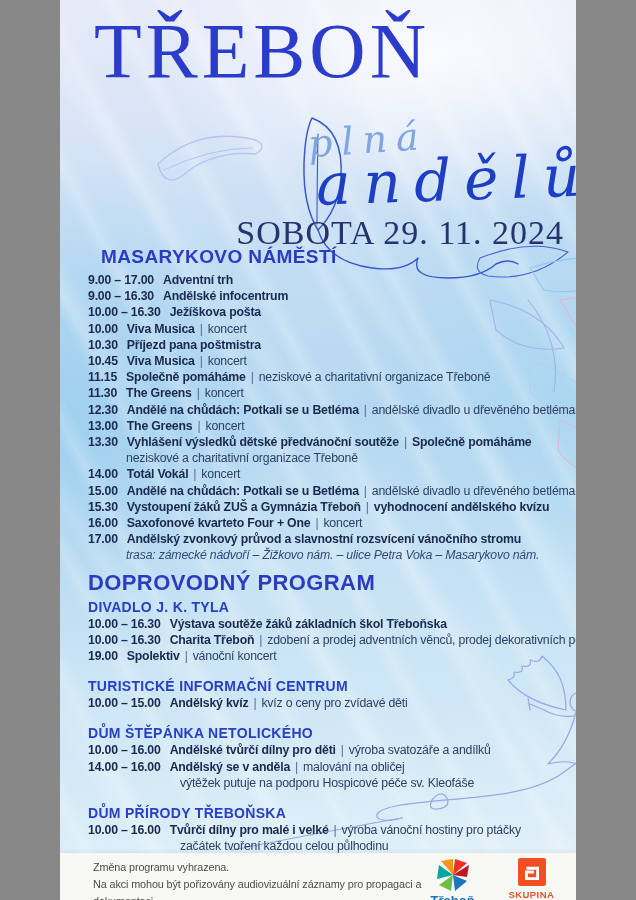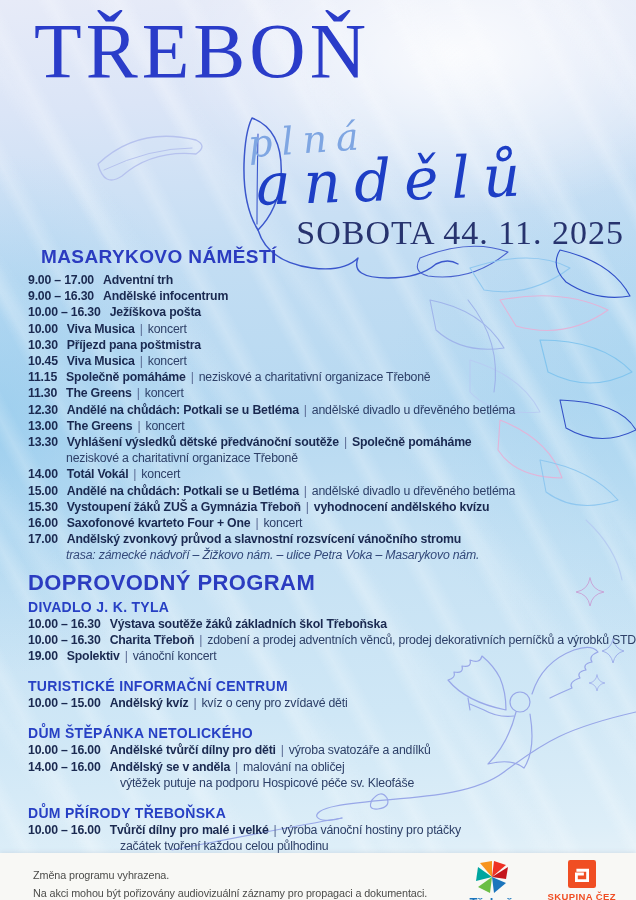--- a/index.html
+++ b/index.html
@@ -1,18 +1,18 @@
 <!DOCTYPE html>
 <html><head>
 <meta charset="utf-8">
 <style>
   html,body{margin:0;padding:0;}
   body{font-family:"Liberation Sans",sans-serif;background:#888;}
   .poster{
-    position:relative;width:636px;height:900px;overflow:hidden;margin:0 auto;
+    position:relative;width:516px;height:900px;overflow:hidden;margin:0 auto;
     background:
       radial-gradient(ellipse 460px 260px at 72% 6%, rgba(255,255,255,.85), rgba(255,255,255,0) 62%),
       radial-gradient(ellipse 360px 420px at 0% 46%, rgba(138,199,236,.55), rgba(138,199,236,0) 62%),
       radial-gradient(ellipse 420px 420px at 104% 44%, rgba(158,210,240,.5), rgba(158,210,240,0) 65%),
       linear-gradient(176deg,#e7ebf8 0%,#dbe5f7 12%,#c2ddf3 30%,#b7d9f1 46%,#c7e2f4 62%,#cfe7f6 78%,#ddeef8 92%,#edf4f8 100%);
   }
   .poster::before{
     content:"";position:absolute;inset:0;pointer-events:none;opacity:.55;
     background:
       repeating-linear-gradient(62deg, rgba(255,255,255,0) 0 34px, rgba(255,255,255,.38) 46px, rgba(255,255,255,0) 60px),
@@ -121,21 +121,21 @@
         <path d="M636,712 C566,728 544,742 504,772 C464,802 386,796 336,806 C304,812 316,826 342,818"></path>
         <path d="M342,818 C284,828 224,840 172,850"></path>
         <path d="M372,800 q9,-11 15,-2 q4,9 -9,11 q-11,1 -6,-9"></path>
       </g>
     </g>
   </svg>
 
   <h1 class="title">TŘEBOŇ</h1>
   <div class="script1">plná</div>
   <div class="script2">andělů</div>
-  <div class="date">SOBOTA 44. 11. 2025</div>
+  <div class="date">SOBOTA 29. 11. 2024</div>
 
   <div class="content">
     <section>
       <h2 class="sec">MASARYKOVO NÁMĚSTÍ</h2>
       <div>
           <div class="row"><span class="time">9.00 – 17.00</span><span class="bold">Adventní trh</span></div>
           <div class="row"><span class="time">9.00 – 16.30</span><span class="bold">Andělské infocentrum</span></div>
           <div class="row"><span class="time">10.00 – 16.30</span><span class="bold">Ježíškova pošta</span></div>
           <div class="row"><span class="time">10.00</span><span class="bold">Viva Musica</span><span class="sep">|</span><span class="desc">koncert</span></div>
           <div class="row"><span class="time">10.30</span><span class="bold">Příjezd pana poštmistra</span></div>

